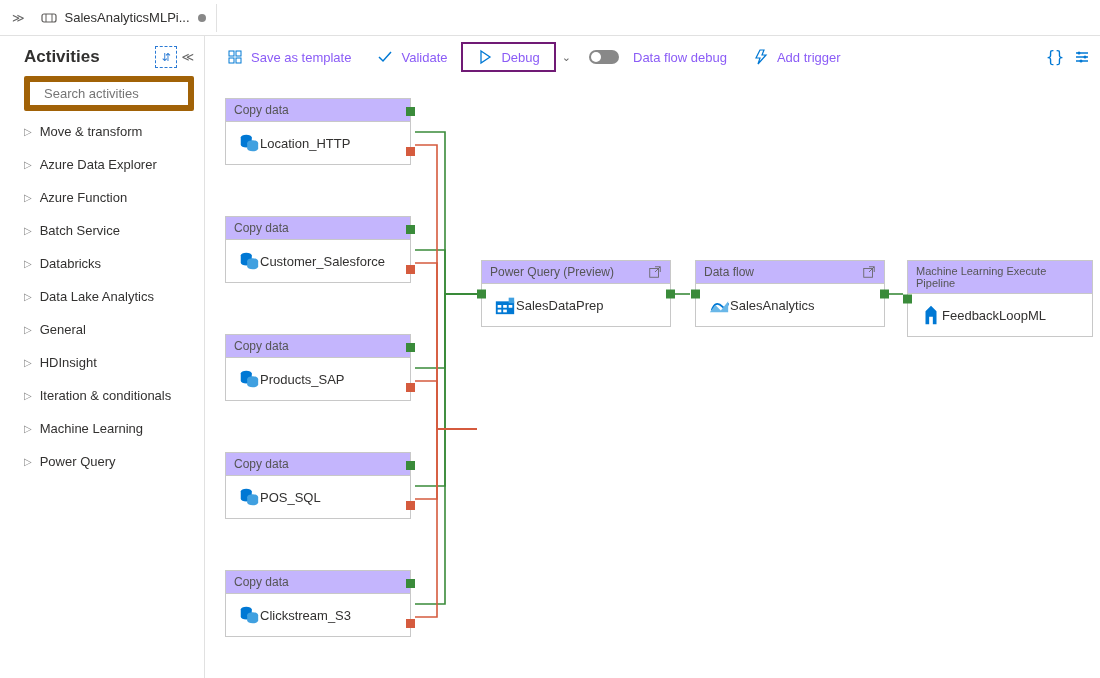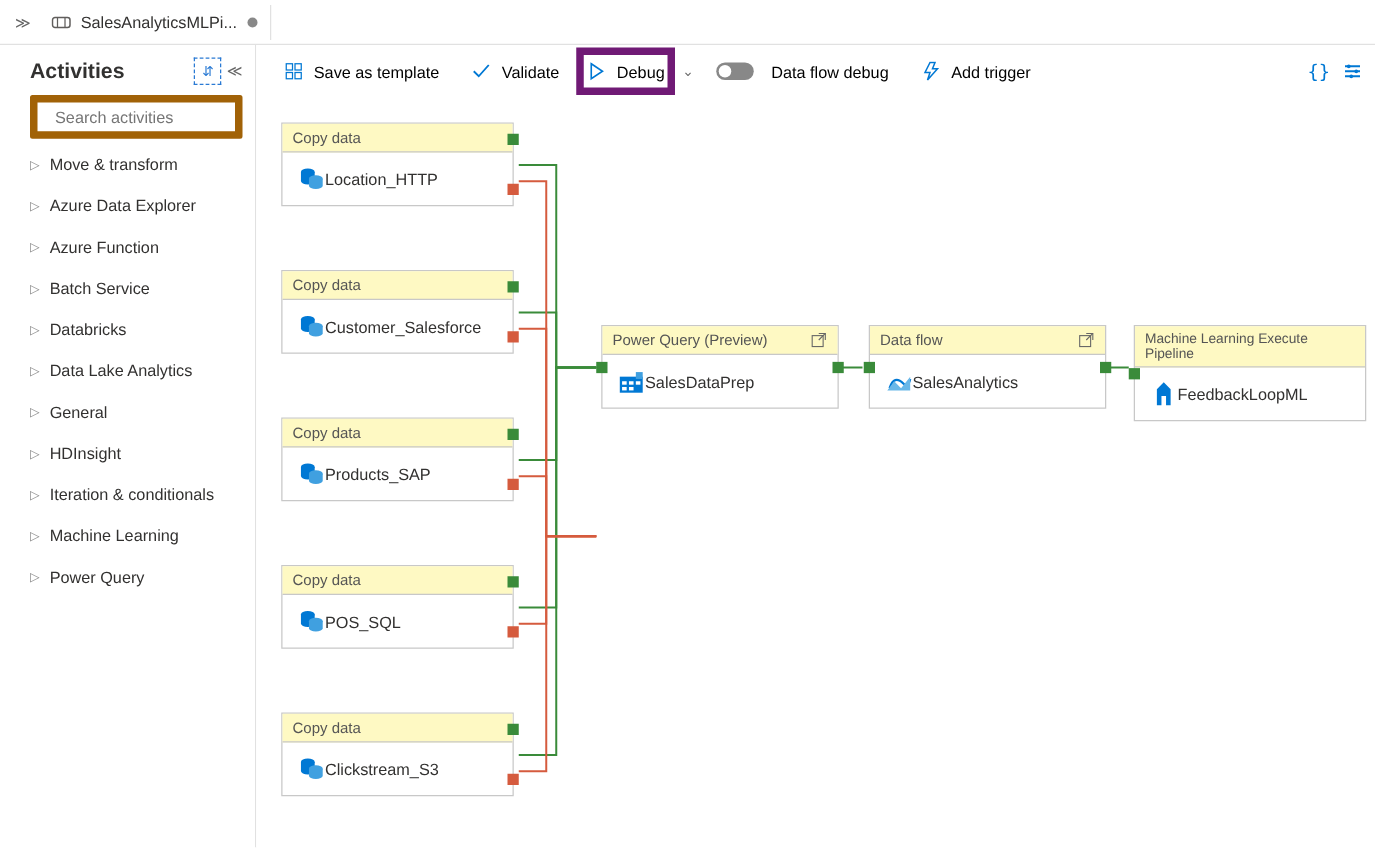--- a/index.html
+++ b/index.html
@@ -13,31 +13,31 @@
 .sidebar{width:205px;border-right:1px solid #e1e1e1;padding:10px 10px 0 24px;display:flex;flex-direction:column;gap:8px}
 .side-head{display:flex;justify-content:space-between;align-items:center;margin-bottom:0}
 .side-head h3{font-size:17px;font-weight:600}
 .collapse-icon{width:22px;height:22px;border:1px dashed #2a7ad4;display:flex;align-items:center;justify-content:center;color:#2a7ad4;font-size:11px}
 .search{display:flex;align-items:center;gap:6px;border:6px solid #a16207;padding:4px 8px;border-radius:2px;color:#777}
 .search input{border:none;outline:none;font-size:13px;flex:1;background:transparent}
 .act-item{display:flex;align-items:center;gap:8px;padding:5px 0;color:#323130;cursor:pointer}
 .tri{color:#8a8a8a;font-size:10px}
 .canvas{flex:1;position:relative;background:#fff}
 .toolbar{height:42px;display:flex;align-items:center;gap:2px;padding:0 10px;position:relative}
-.tbtn{display:flex;align-items:center;gap:8px;padding:6px 12px;color:#000000;cursor:pointer;font-size:13px}
+.tbtn{display:flex;align-items:center;gap:8px;padding:6px 12px;color:#8b5cf6;cursor:pointer;font-size:13px}
 .tbtn svg{width:16px;height:16px}
-.tbtn.debug{border:6px solid #701a75;padding:5px 2px}
+.tbtn.debug{border:2px solid #701a75;padding:5px 14px}
 .tbtn.chevd{padding:6px 4px;color:#666;font-size:11px}
 .toggle{width:30px;height:14px;background:#888;border-radius:10px;position:relative;margin-right:6px}
 .toggle::after{content:"";position:absolute;width:10px;height:10px;background:#fff;border-radius:50%;top:2px;left:2px}
 .toolbar-right{position:absolute;right:10px;display:flex;align-items:center;gap:10px;color:#0078d4}
 .node{position:absolute;border:1px solid #c8c8c8;background:#fff;width:190px}
 .node.sm{width:186px}
 .node.lg{width:192px}
-.node-head{background:#fef9c3;border-bottom:1px solid #c8c8c8;padding:4px 8px;font-size:12px;color:#555;display:flex;justify-content:space-between;align-items:center}
+.node-head{background:#c4b5fd;border-bottom:1px solid #c8c8c8;padding:4px 8px;font-size:12px;color:#555;display:flex;justify-content:space-between;align-items:center}
 .node-body{display:flex;align-items:center;padding:10px 12px;font-size:13px}
 .db-icon{width:22px;height:22px}
 .port{position:absolute;width:9px;height:9px;background:#3a8b3a}
 .port.g{background:#3a8b3a}
 .port.r{background:#d55b3e}
 .port.right{right:-5px}
 .port.top{top:8px}
 .port.bot{bottom:8px}
 .port.mid{top:50%;transform:translateY(-50%)}
 svg.wires{position:absolute;top:0;left:0;pointer-events:none}

